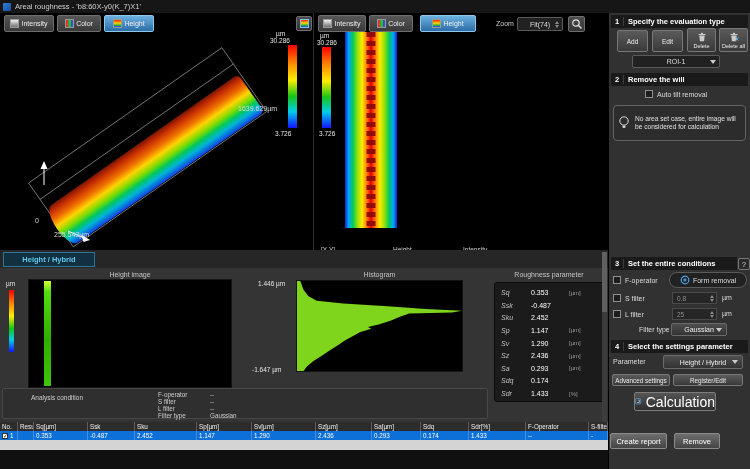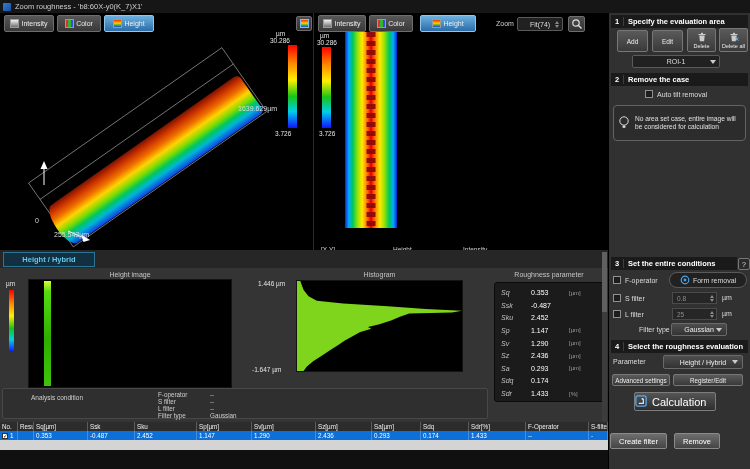--- a/index.html
+++ b/index.html
@@ -82,33 +82,33 @@
   .tdata .tc{color:#fff;border-right:1px solid rgba(255,255,255,.22);}
   .tc{font-size:6.3px;line-height:9px;white-space:nowrap;overflow:hidden;box-sizing:border-box;padding-left:2px;display:flex;align-items:center;gap:2px;}
   .tlight{left:0;top:440px;width:608px;height:10px;background:#d4d4d4;}
   .footerleft{left:0;top:450px;width:608px;height:19px;background:#101010;}
   .cbx{display:inline-block;width:6px;height:6px;background:#fff;border:1px solid #333;box-sizing:border-box;position:relative;}
   .cbx.checked:after{content:"✓";position:absolute;left:0px;top:-2px;font-size:6px;color:#111;}
   
   .actbtn{position:absolute;background:linear-gradient(#6e6e6e,#454545);border:1px solid #8a8a8a;border-radius:2px;color:#fff;
           font-size:7.5px;display:flex;align-items:center;justify-content:center;box-sizing:border-box;}
   .calcbtn{position:absolute;background:linear-gradient(#555,#2e2e2e);border:1px solid #7d7d7d;border-radius:2px;color:#fff;
-           font-size:11px;display:flex;align-items:center;justify-content:flex-start;gap:4px;box-sizing:border-box;}
+           font-size:14px;display:flex;align-items:center;justify-content:flex-start;gap:4px;box-sizing:border-box;}
   .helpbtn{position:absolute;width:10px;height:10px;border:1px solid #777;border-radius:2px;background:#2a2a2a;color:#ddd;
            font-size:7px;display:flex;align-items:center;justify-content:center;}
   .scrollbar{left:602px;top:252px;width:5px;height:196px;background:#3c3c3c;}
   .scrollthumb{position:absolute;left:0;top:0;width:5px;height:60px;background:#606060;}
   svg{display:block;}
 </style>
 </head>
 <body>
 
 <div class="abs titlebar">
   <span class="appicon"></span>
-  <span class="titletext">Zoom roughness - 'b8:60X-y0(K_7)X1'</span>
+  <span class="titletext">Areal roughness - 'b8:60X-y0(K_7)X1'</span>
 </div>
 
 <div class="abs v3d">
   <div class="tbtn" style="left:4px;width:50px">
     <span class="ticon i-int"></span>
     <span>Intensity</span>
   </div>
   <div class="tbtn" style="left:57px;width:44px">
     <span class="ticon i-col"></span>
     <span>Color</span>
@@ -205,21 +205,21 @@
     <span style="left:149px">Intensity</span>
     <span style="left:184px">-</span>
     <span style="left:194px">-</span>
   </div>
 </div>
 
 <div class="abs rightcol">
 
   <div class="hdrbar" style="top:2px">
     <span class="num">1</span>
-    <span>Specify the evaluation area</span>
+    <span>Specify the evaluation type</span>
   </div>
   <div class="pbtn" style="left:8px;top:17px;width:31px;height:22px">
     <span>Add</span>
   </div>
   <div class="pbtn" style="left:43px;top:17px;width:31px;height:22px">
     <span>Edit</span>
   </div>
   <div class="pbtn" style="left:78px;top:15px;width:29px;height:24px;font-size:5.5px">
     <svg width="10" height="10" viewBox="0 0 10 10">
       <rect x="1.5" y="2" width="7" height="1" fill="#ccc"></rect>
@@ -237,21 +237,21 @@
     </svg>
     <span>Delete all</span>
   </div>
   <div class="ddark" style="left:23px;top:42px;width:88px;height:13px">
     <span>ROI-1</span>
     <span class="caret" style="position:absolute;right:3px"></span>
   </div>
 
   <div class="hdrbar" style="top:60px">
     <span class="num">2</span>
-    <span>Remove the case</span>
+    <span>Remove the will</span>
   </div>
   <div class="abs" style="left:36px;top:77px;display:flex;align-items:center;gap:4px">
     <span class="cb"></span>
     <span style="font-size:7px">Auto tilt removal</span>
   </div>
   <div class="infobox" style="left:4px;top:92px;width:133px;height:36px">
     <svg width="12" height="16" viewBox="0 0 12 16" style="flex:none">
       <circle cx="6" cy="6" r="4.2" fill="none" stroke="#ddd" stroke-width="1"></circle>
       <path d="M4.6 10.6 h2.8 v2.2 h-2.8 z" fill="#ddd"></path>
     </svg>
@@ -305,21 +305,21 @@
   <span class="rowlbl" style="left:113px;top:297px">µm</span>
 
   <span class="rowlbl" style="left:30px;top:313px">Filter type</span>
   <div class="dlight" style="left:62px;top:310px;width:56px;height:13px">
     <span>Gaussian</span>
     <span class="caret"></span>
   </div>
 
   <div class="hdrbar" style="top:327px">
     <span class="num">4</span>
-    <span>Select the roughness evaluation</span>
+    <span>Select the settings parameter</span>
   </div>
   <span class="rowlbl" style="left:4px;top:345px">Parameter</span>
   <div class="dlight" style="left:54px;top:342px;width:80px;height:14px">
     <span>Height / Hybrid</span>
     <span class="caret"></span>
   </div>
   <div class="pbtn" style="left:3px;top:361px;width:58px;height:12px;font-size:6.3px">
     <span>Advanced settings</span>
   </div>
   <div class="pbtn" style="left:64px;top:361px;width:70px;height:12px;font-size:6.3px">
@@ -328,21 +328,21 @@
   <div class="calcbtn" style="left:25px;top:379px;width:82px;height:19px">
     <svg width="13" height="13" viewBox="0 0 14 14">
       <rect x="1" y="1" width="11" height="11" rx="2" fill="none" stroke="#56aaf0" stroke-width="1.4"></rect>
       <path d="M4 9 H9 V4" fill="none" stroke="#cfe8ff" stroke-width="1.3"></path>
       <path d="M9 3 l-2.4 1 l1.7 1.6 z" fill="#cfe8ff"></path>
     </svg>
     <span>Calculation</span>
   </div>
 
   <div class="actbtn" style="left:1px;top:420px;width:57px;height:16px">
-    <span>Create filter</span>
+    <span>Create report</span>
   </div>
   <div class="actbtn" style="left:65px;top:420px;width:46px;height:16px">
     <span>Remove</span>
   </div>
 </div>
 
 <div class="abs bottomleft">
   <div class="tab">
     <span>Height / Hybrid</span>
   </div>

